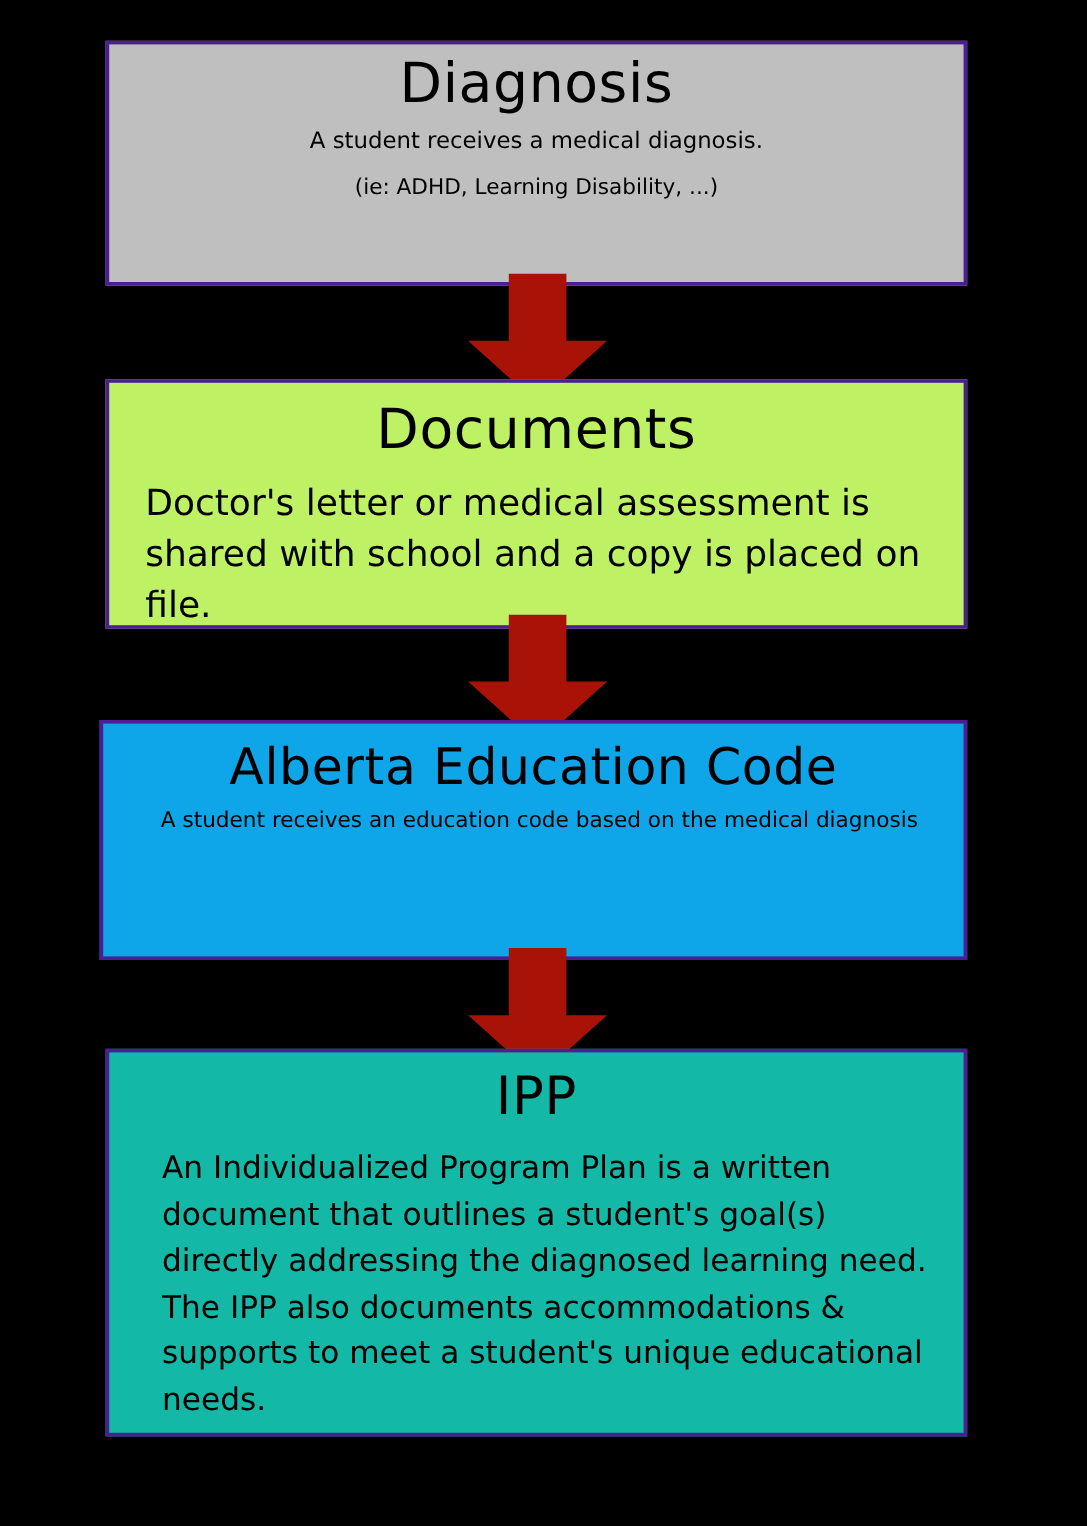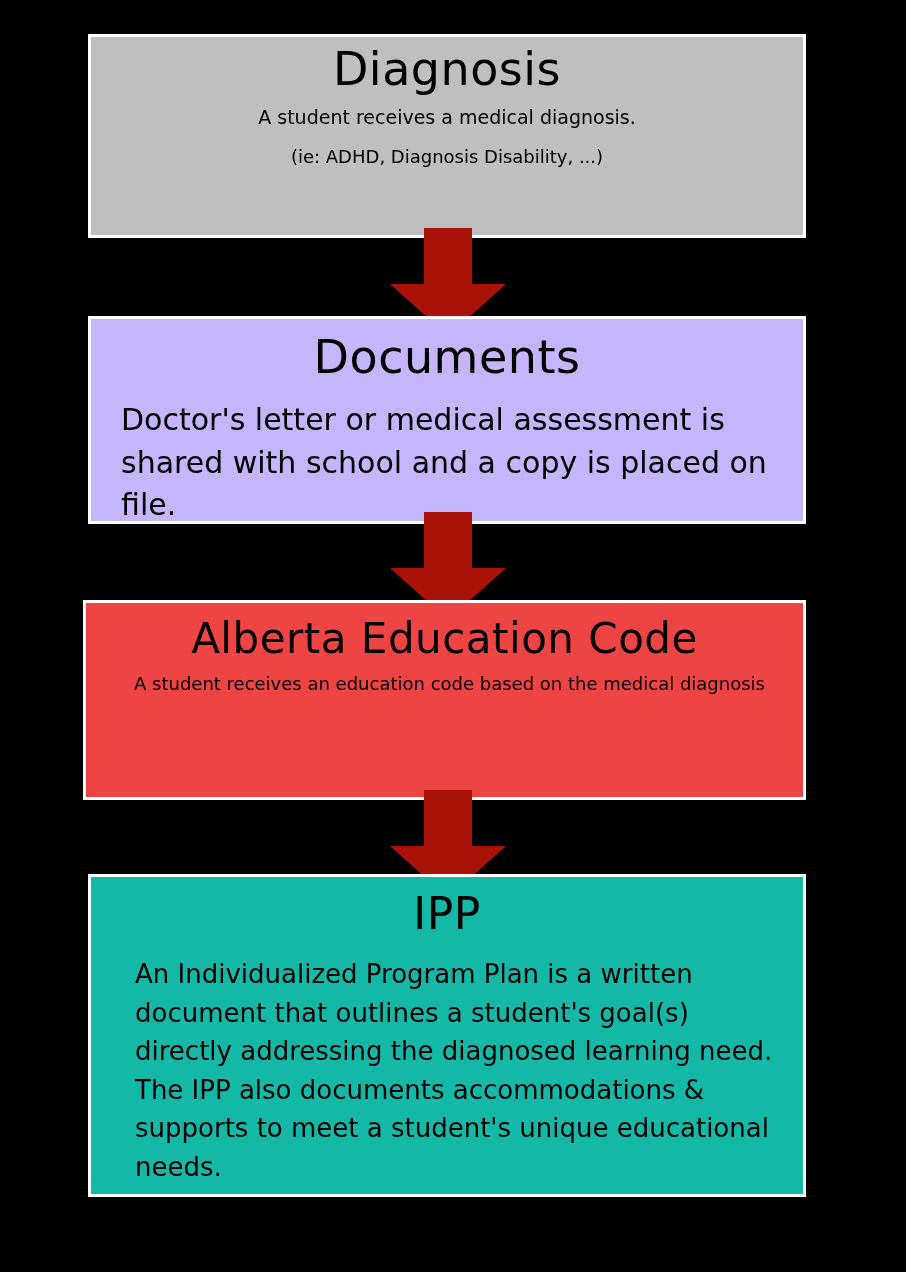--- a/index.html
+++ b/index.html
@@ -15,21 +15,21 @@
     position: relative;
   }
   .flow {
     position: relative;
     width: 906px;
     height: 1272px;
   }
   .step {
     position: absolute;
     box-sizing: border-box;
-    border: 3px solid #ffffff;
+    border: 3px solid #4c1d95;
     color: #000000;
     text-align: center;
     overflow: hidden;
   }
   .step-title {
     font-size: 44px;
     line-height: 1.05;
     font-weight: normal;
     margin: 0;
     padding: 0;
@@ -67,39 +67,39 @@
   #box-diagnosis .step-title { font-size: 46px; }
   #box-diagnosis .step-body { margin-top: 12px; }
   #box-diagnosis .step-note { margin-top: 16px; }
 
   
   #box-documents {
     left: 88px;
     top: 316px;
     width: 718px;
     height: 208px;
-    background: #c4b5fd;
+    background: #bef264;
     padding-top: 14px;
   }
   #box-documents .step-title { font-size: 46px; }
   #box-documents .step-body {
     margin-top: 18px;
     padding-left: 30px;
     padding-right: 22px;
     font-size: 30px;
     line-height: 1.42;
   }
 
   
   #box-code {
     left: 83px;
     top: 600px;
     width: 723px;
     height: 200px;
-    background: #ef4444;
+    background: #0ea5e9;
     padding-top: 14px;
   }
   #box-code .step-title { font-size: 42px; }
   #box-code .step-body {
     margin-top: 10px;
     padding-left: 48px;
     padding-right: 20px;
     font-size: 18px;
     line-height: 1.42;
   }
@@ -133,21 +133,21 @@
   #arrow-3 { left: 386px; top: 790px; }
 </style>
 </head>
 <body>
 
 <div class="flow">
 
   <div class="step" id="box-diagnosis">
     <div class="step-title">Diagnosis</div>
     <div class="step-body body-center">A student receives a medical diagnosis.</div>
-    <div class="step-note">(ie: ADHD, Diagnosis Disability, ...)</div>
+    <div class="step-note">(ie: ADHD, Learning Disability, ...)</div>
   </div>
 
   <div class="arrow" id="arrow-1">
     <svg width="124" height="110" viewBox="0 0 124 110" xmlns="http://www.w3.org/2000/svg">
       <polygon points="38,0 86,0 86,56 120,56 62,108 4,56 38,56" fill="#a81207"></polygon>
     </svg>
   </div>
 
   <div class="step" id="box-documents">
     <div class="step-title">Documents</div>

